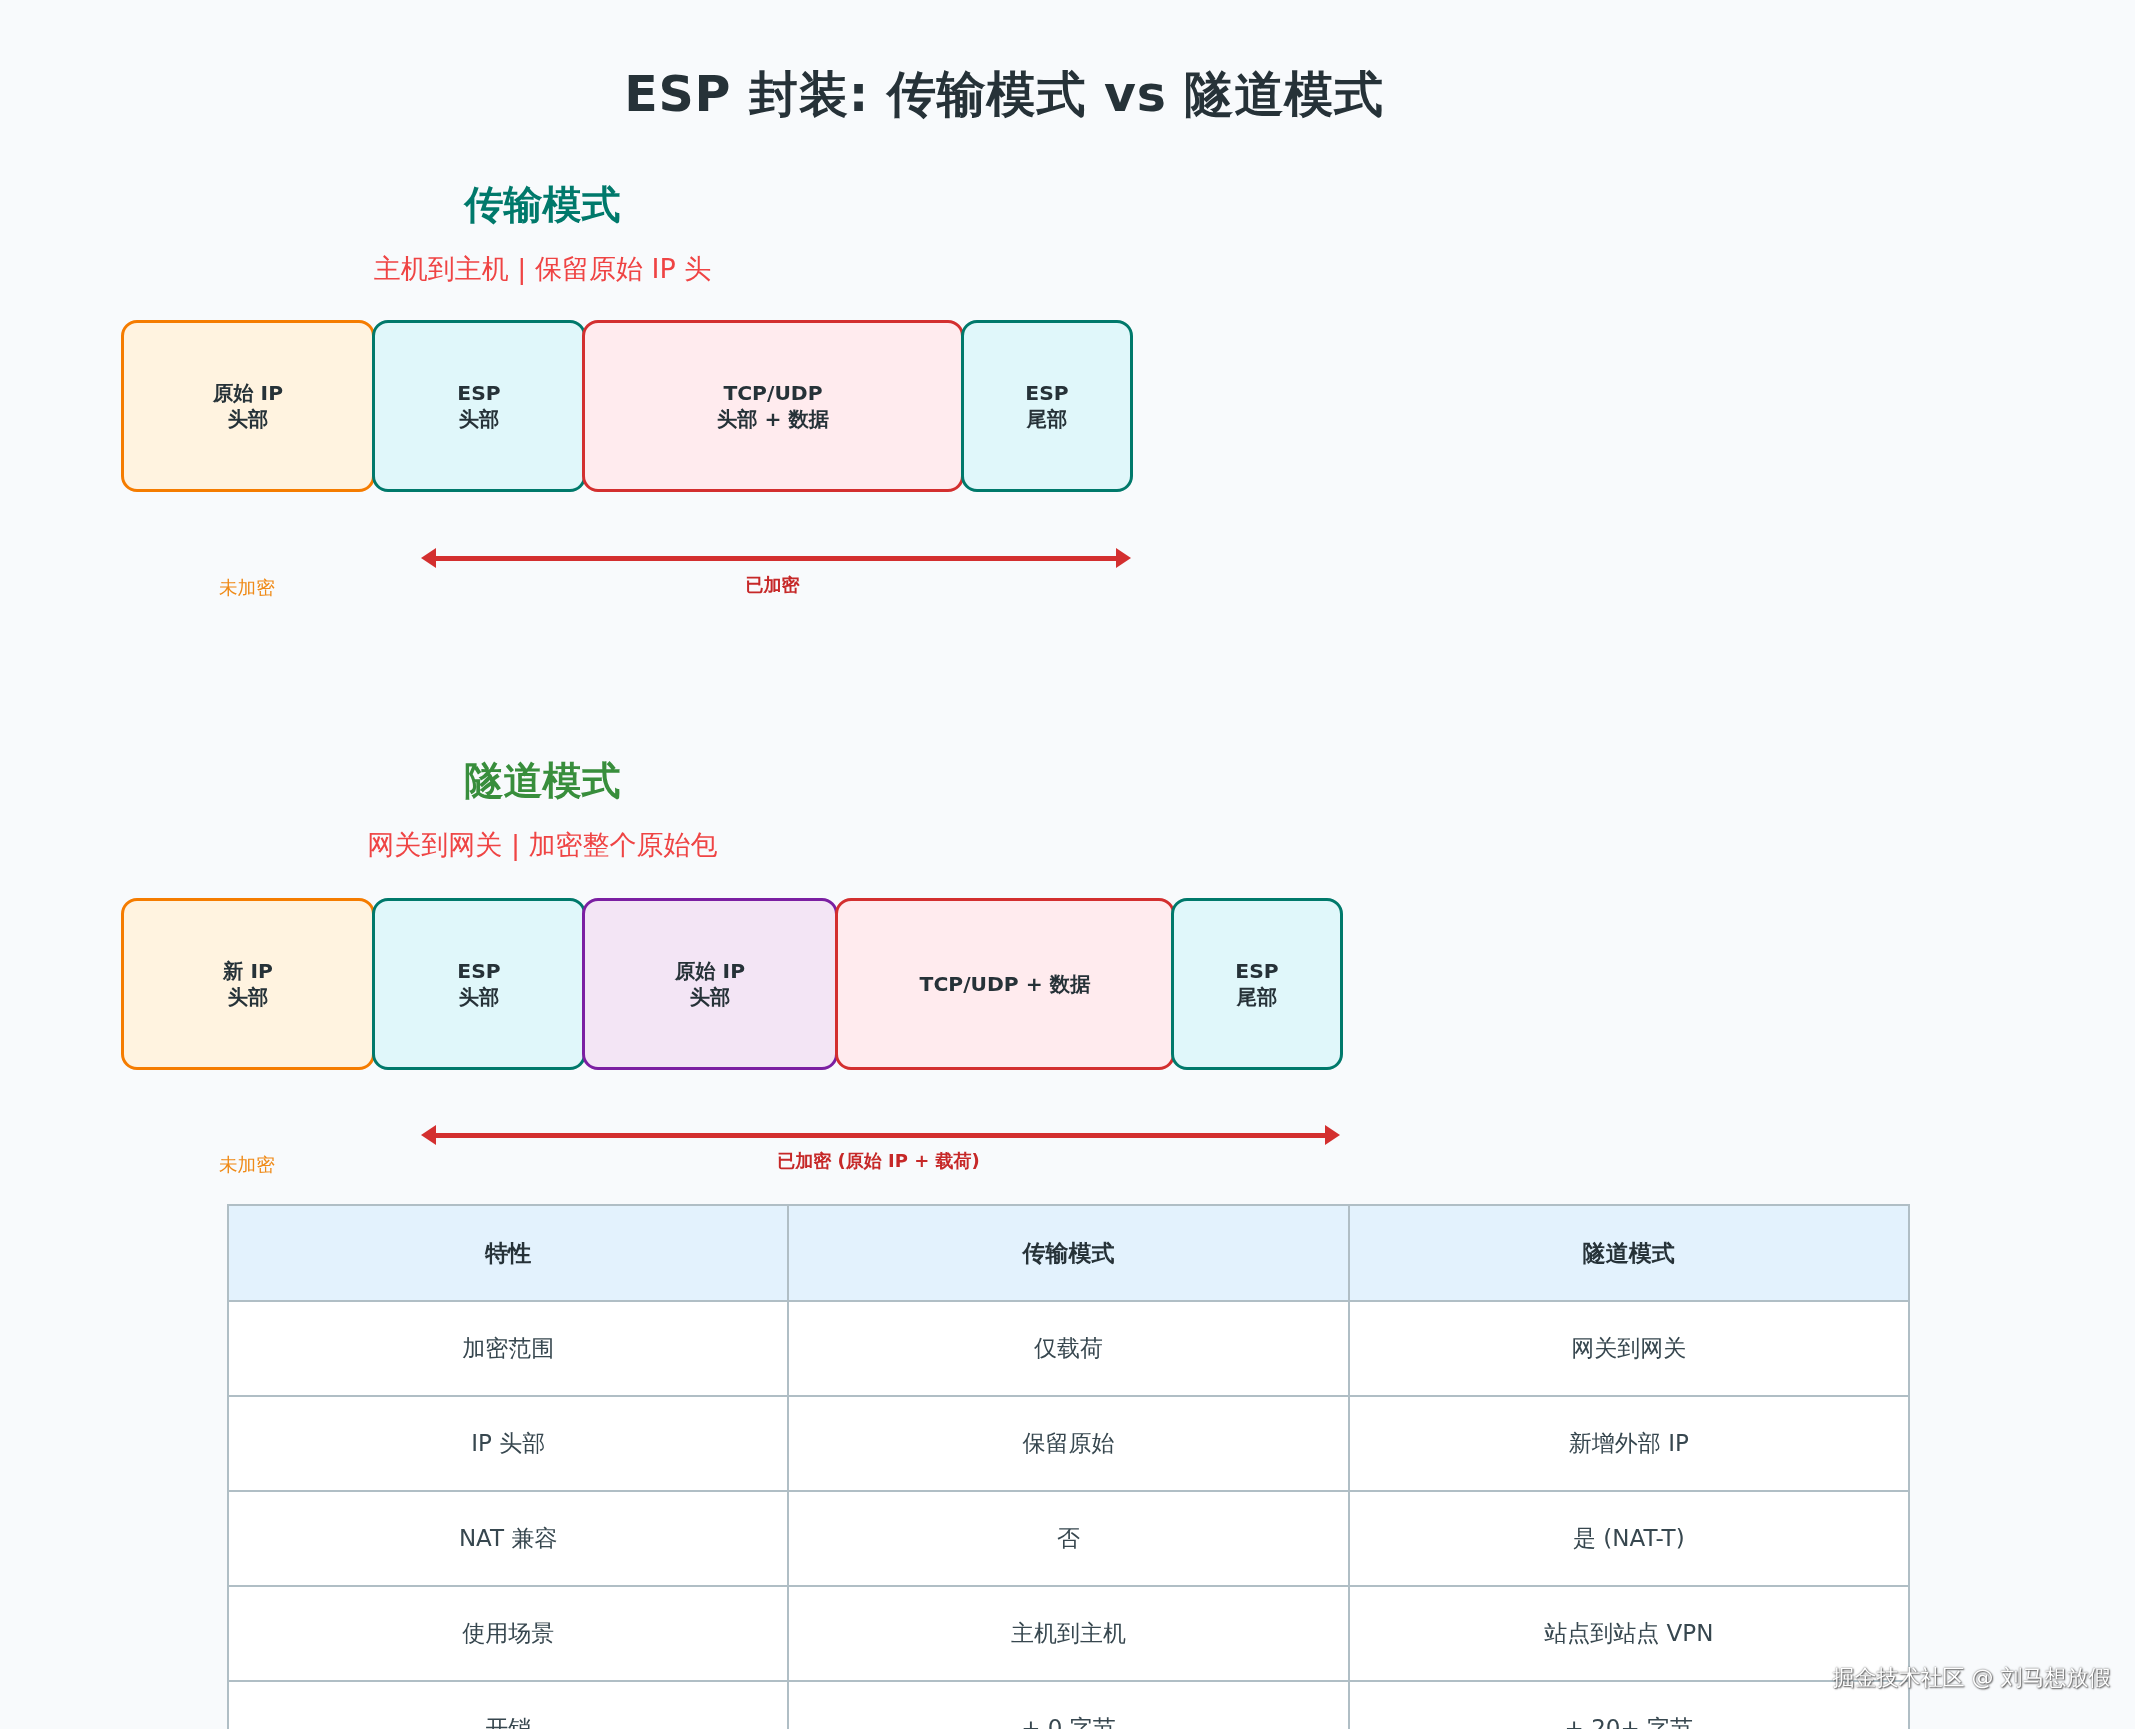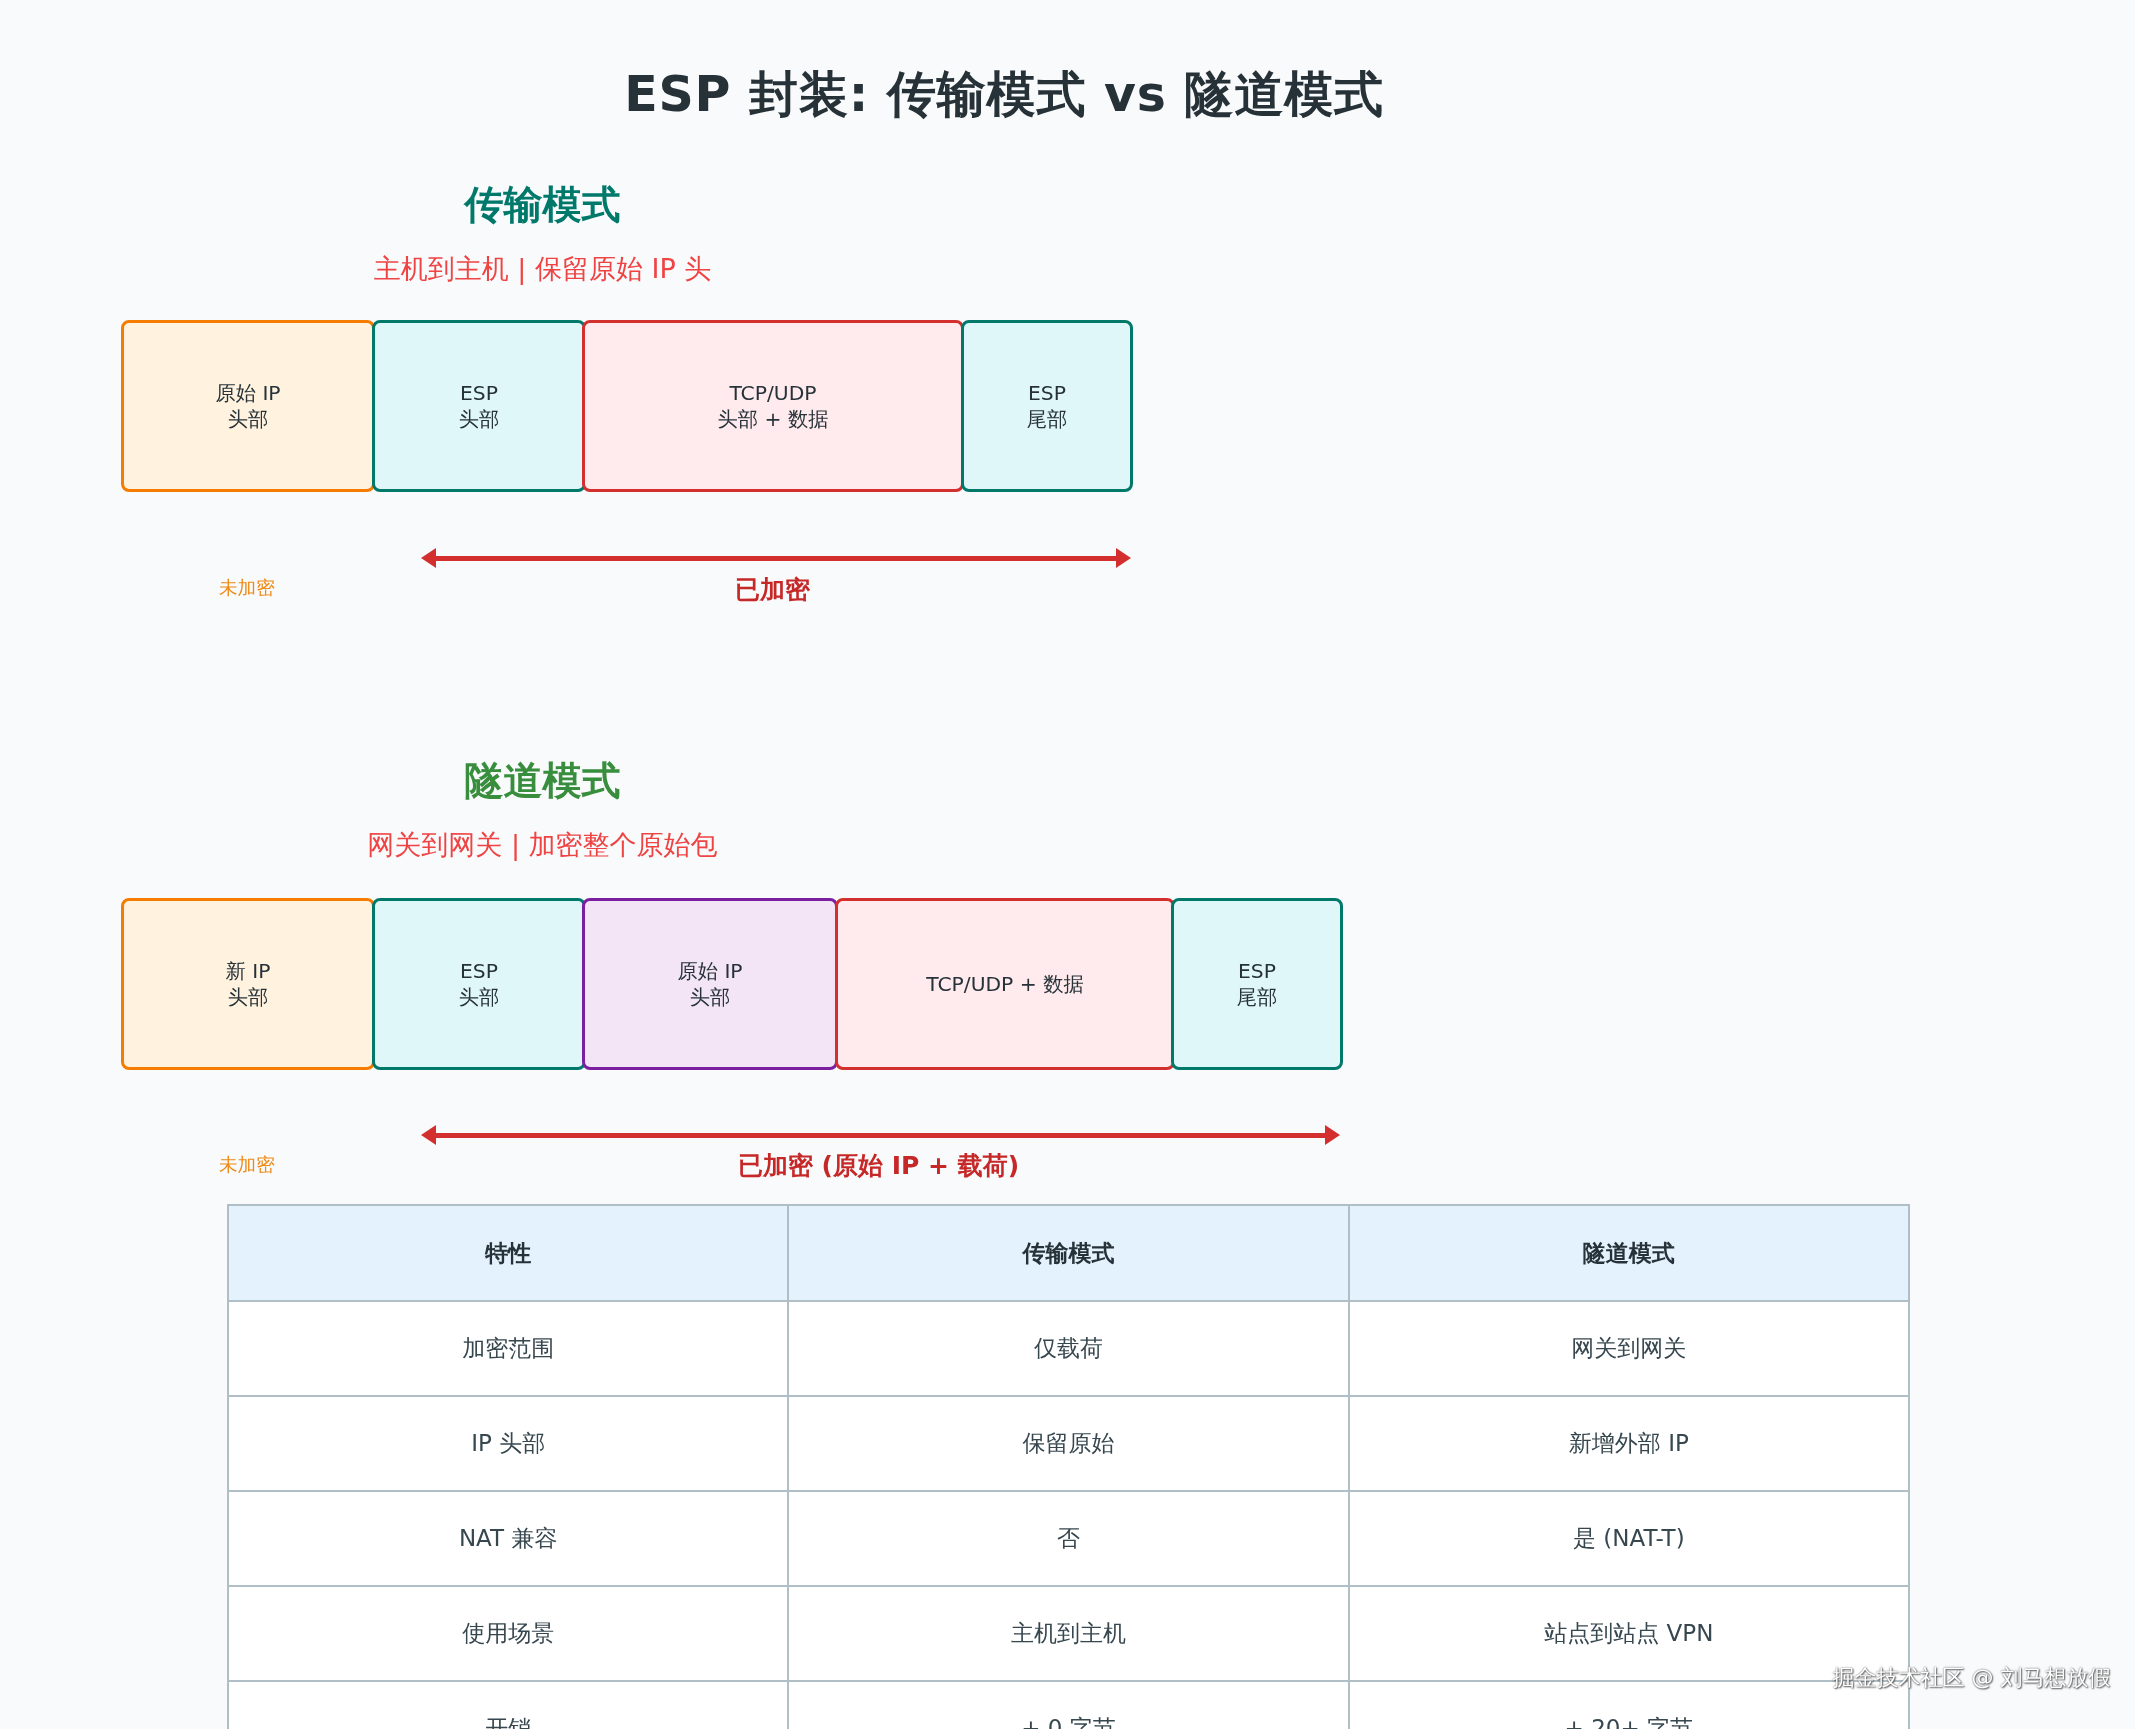--- a/index.html
+++ b/index.html
@@ -14,34 +14,34 @@
     left: 0; width: 2008px; top: 62px; text-align: center;
     font-size: 49px; font-weight: bold; color: #263238; letter-spacing: 0.8px;
   }
   .sec-title {
     font-size: 39px; font-weight: bold; text-align: center; width: 339px;
   }
   .sec-sub {
     font-size: 27px; color: #ef4444; text-align: center; width: 509px;
   }
   .box {
-    position: absolute; box-sizing: border-box; border: 3.4px solid; border-radius: 8px;
+    position: absolute; box-sizing: border-box; border: 3.4px solid; border-radius: 16px;
     display: flex; align-items: center; justify-content: center; text-align: center;
-    font-weight: normal; font-size: 20.3px; line-height: 26px; color: #263238;
+    font-weight: bold; font-size: 20.3px; line-height: 26px; color: #263238;
     white-space: pre-line;
   }
   .arrow { position: absolute; height: 5.1px; background: #d32f2f; border-radius: 2.5px; }
   .arrow::before, .arrow::after {
     content: ""; position: absolute; top: -7.6px; width: 0; height: 0;
     border-top: 10.2px solid transparent; border-bottom: 10.2px solid transparent;
   }
   .arrow::before { left: -8.5px; border-right: 15.3px solid #d32f2f; }
   .arrow::after { right: -8.5px; border-left: 15.3px solid #d32f2f; }
   .label-unenc { font-size: 18.6px; color: #ef8a17; }
-  .label-enc { font-size: 25px; color: #c62828; font-weight: bold; text-align: center; }
+  .label-enc { font-size: 18px; color: #c62828; font-weight: bold; text-align: center; }
   table.cmp {
     position: absolute; left: 227px; top: 1204px; width: 1683px;
     border-collapse: collapse; background: #ffffff;
     font-size: 23px; color: #37474f;
   }
   table.cmp th, table.cmp td {
     border: 2.5px solid #b0bec5; text-align: center; height: 75px; padding: 9px;
     width: 33.33%;
   }
   table.cmp th { background: #e3f2fd; font-weight: bold; color: #263238; height: 76px; }

